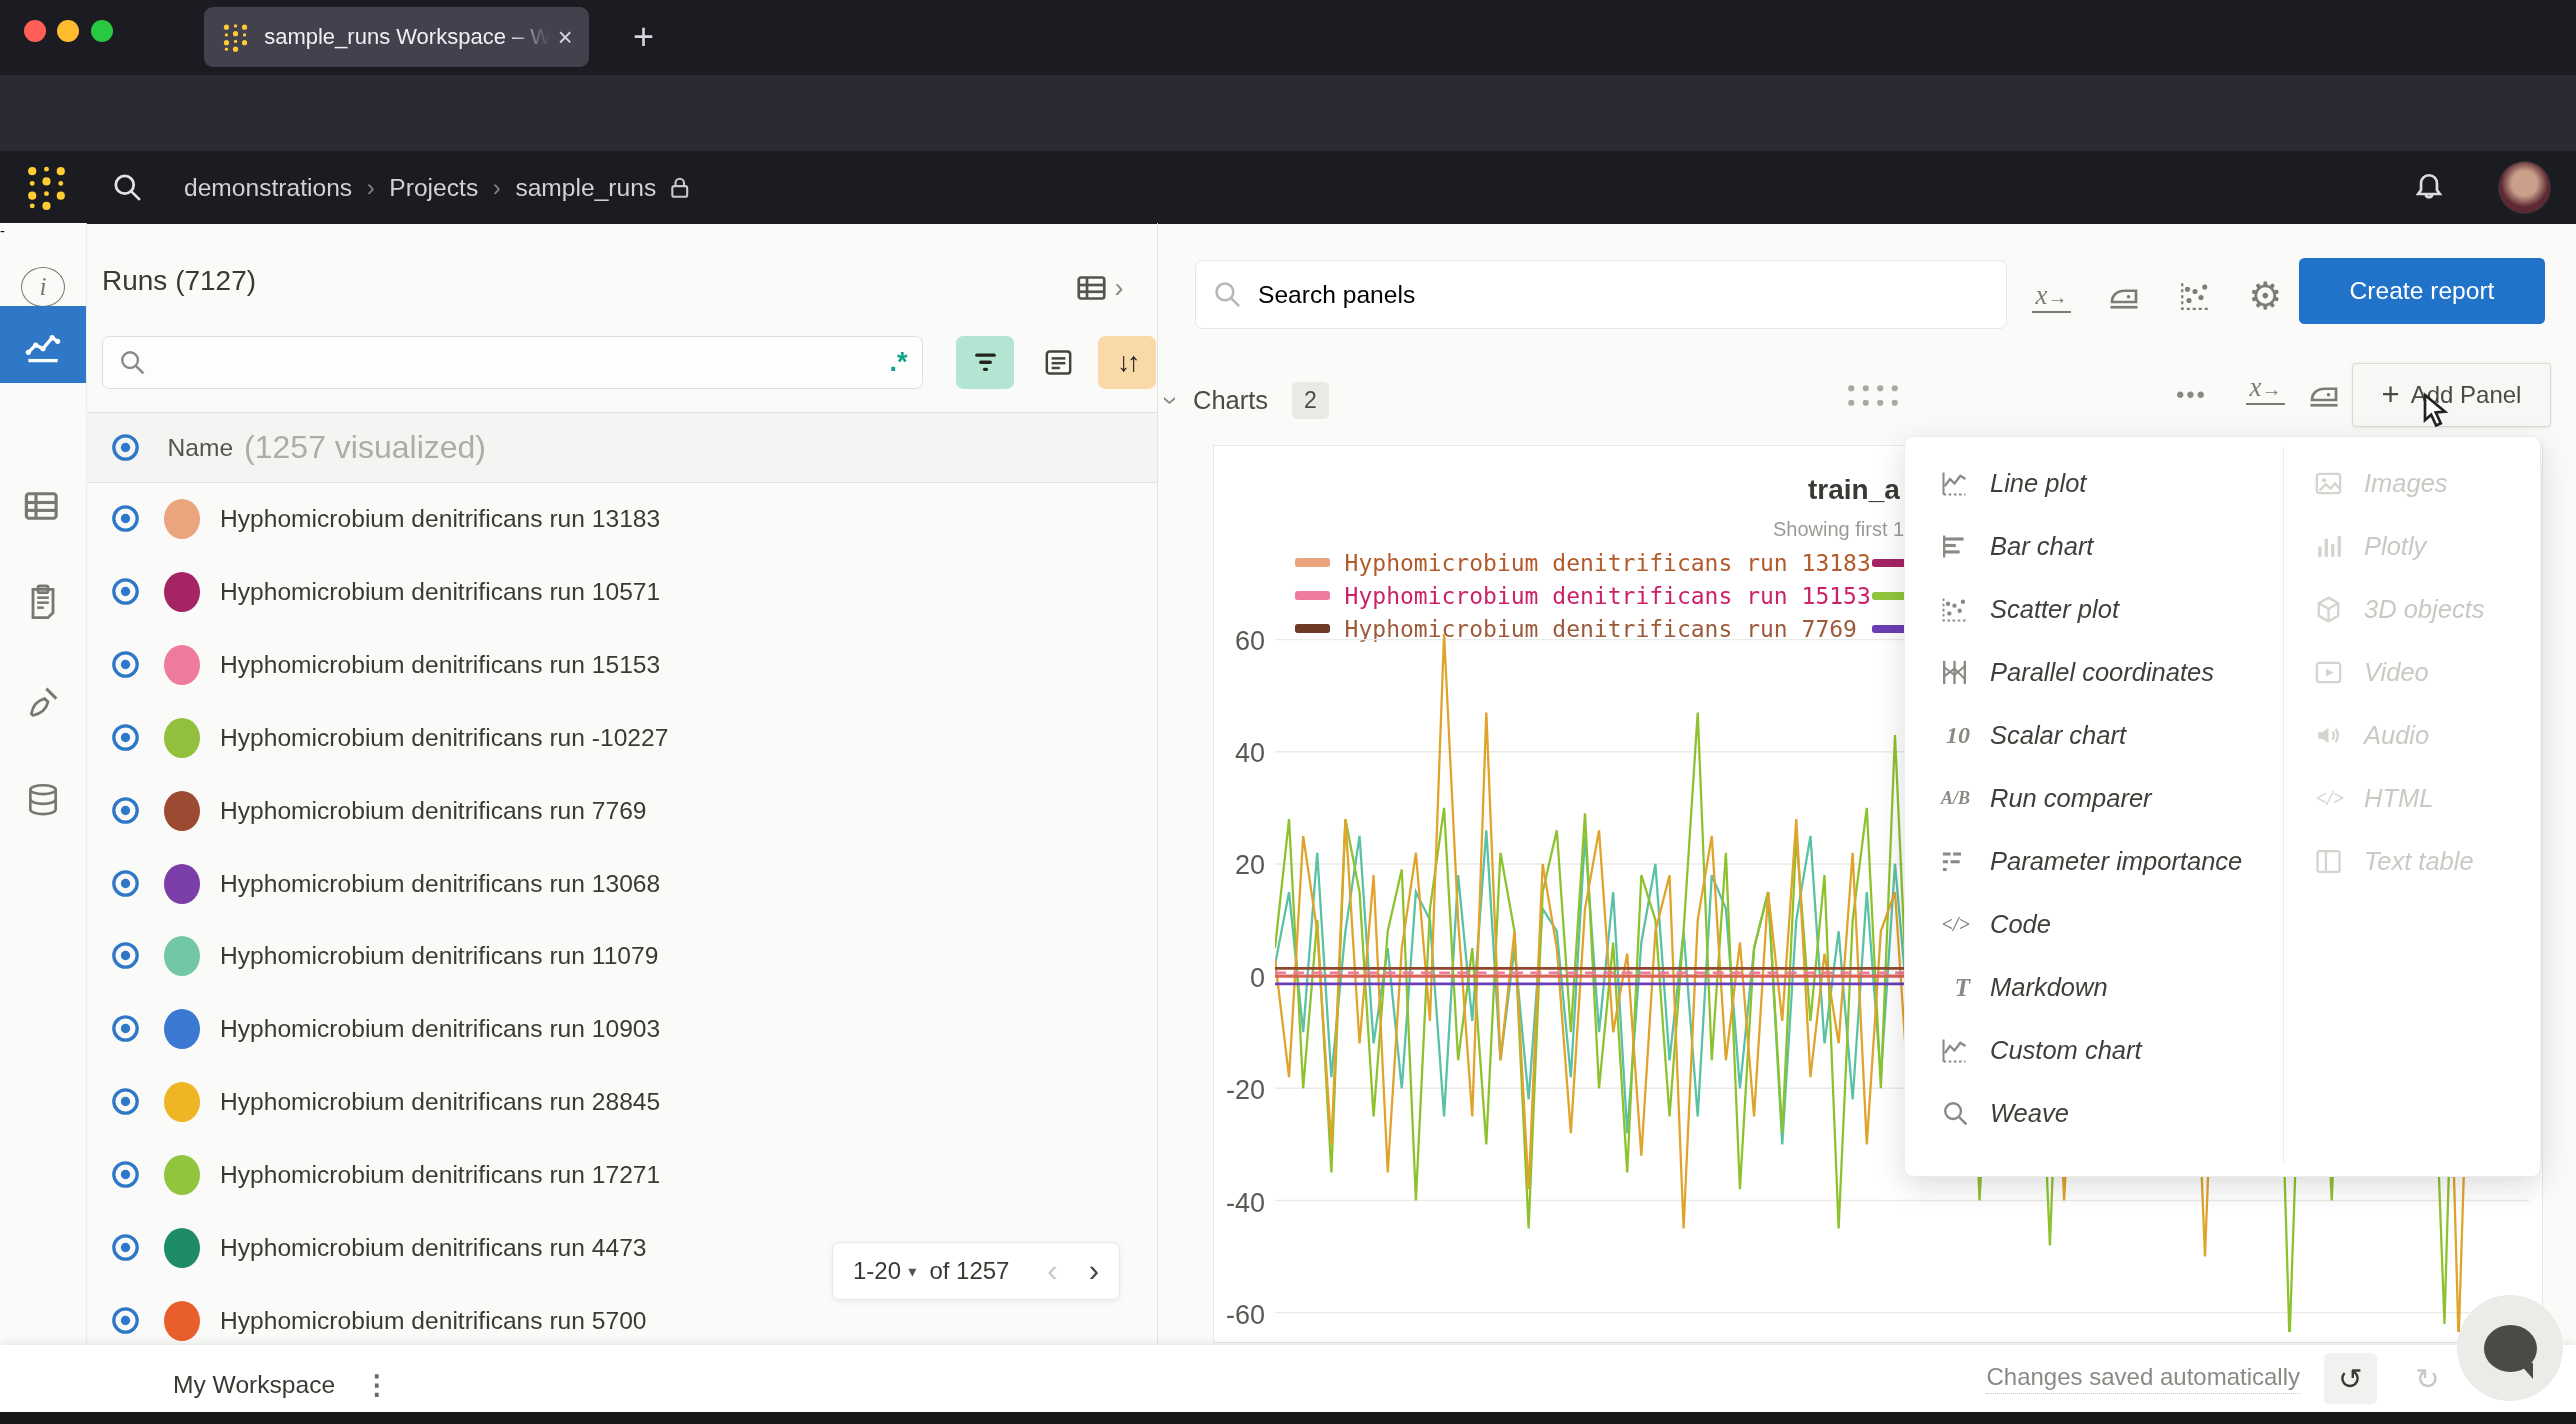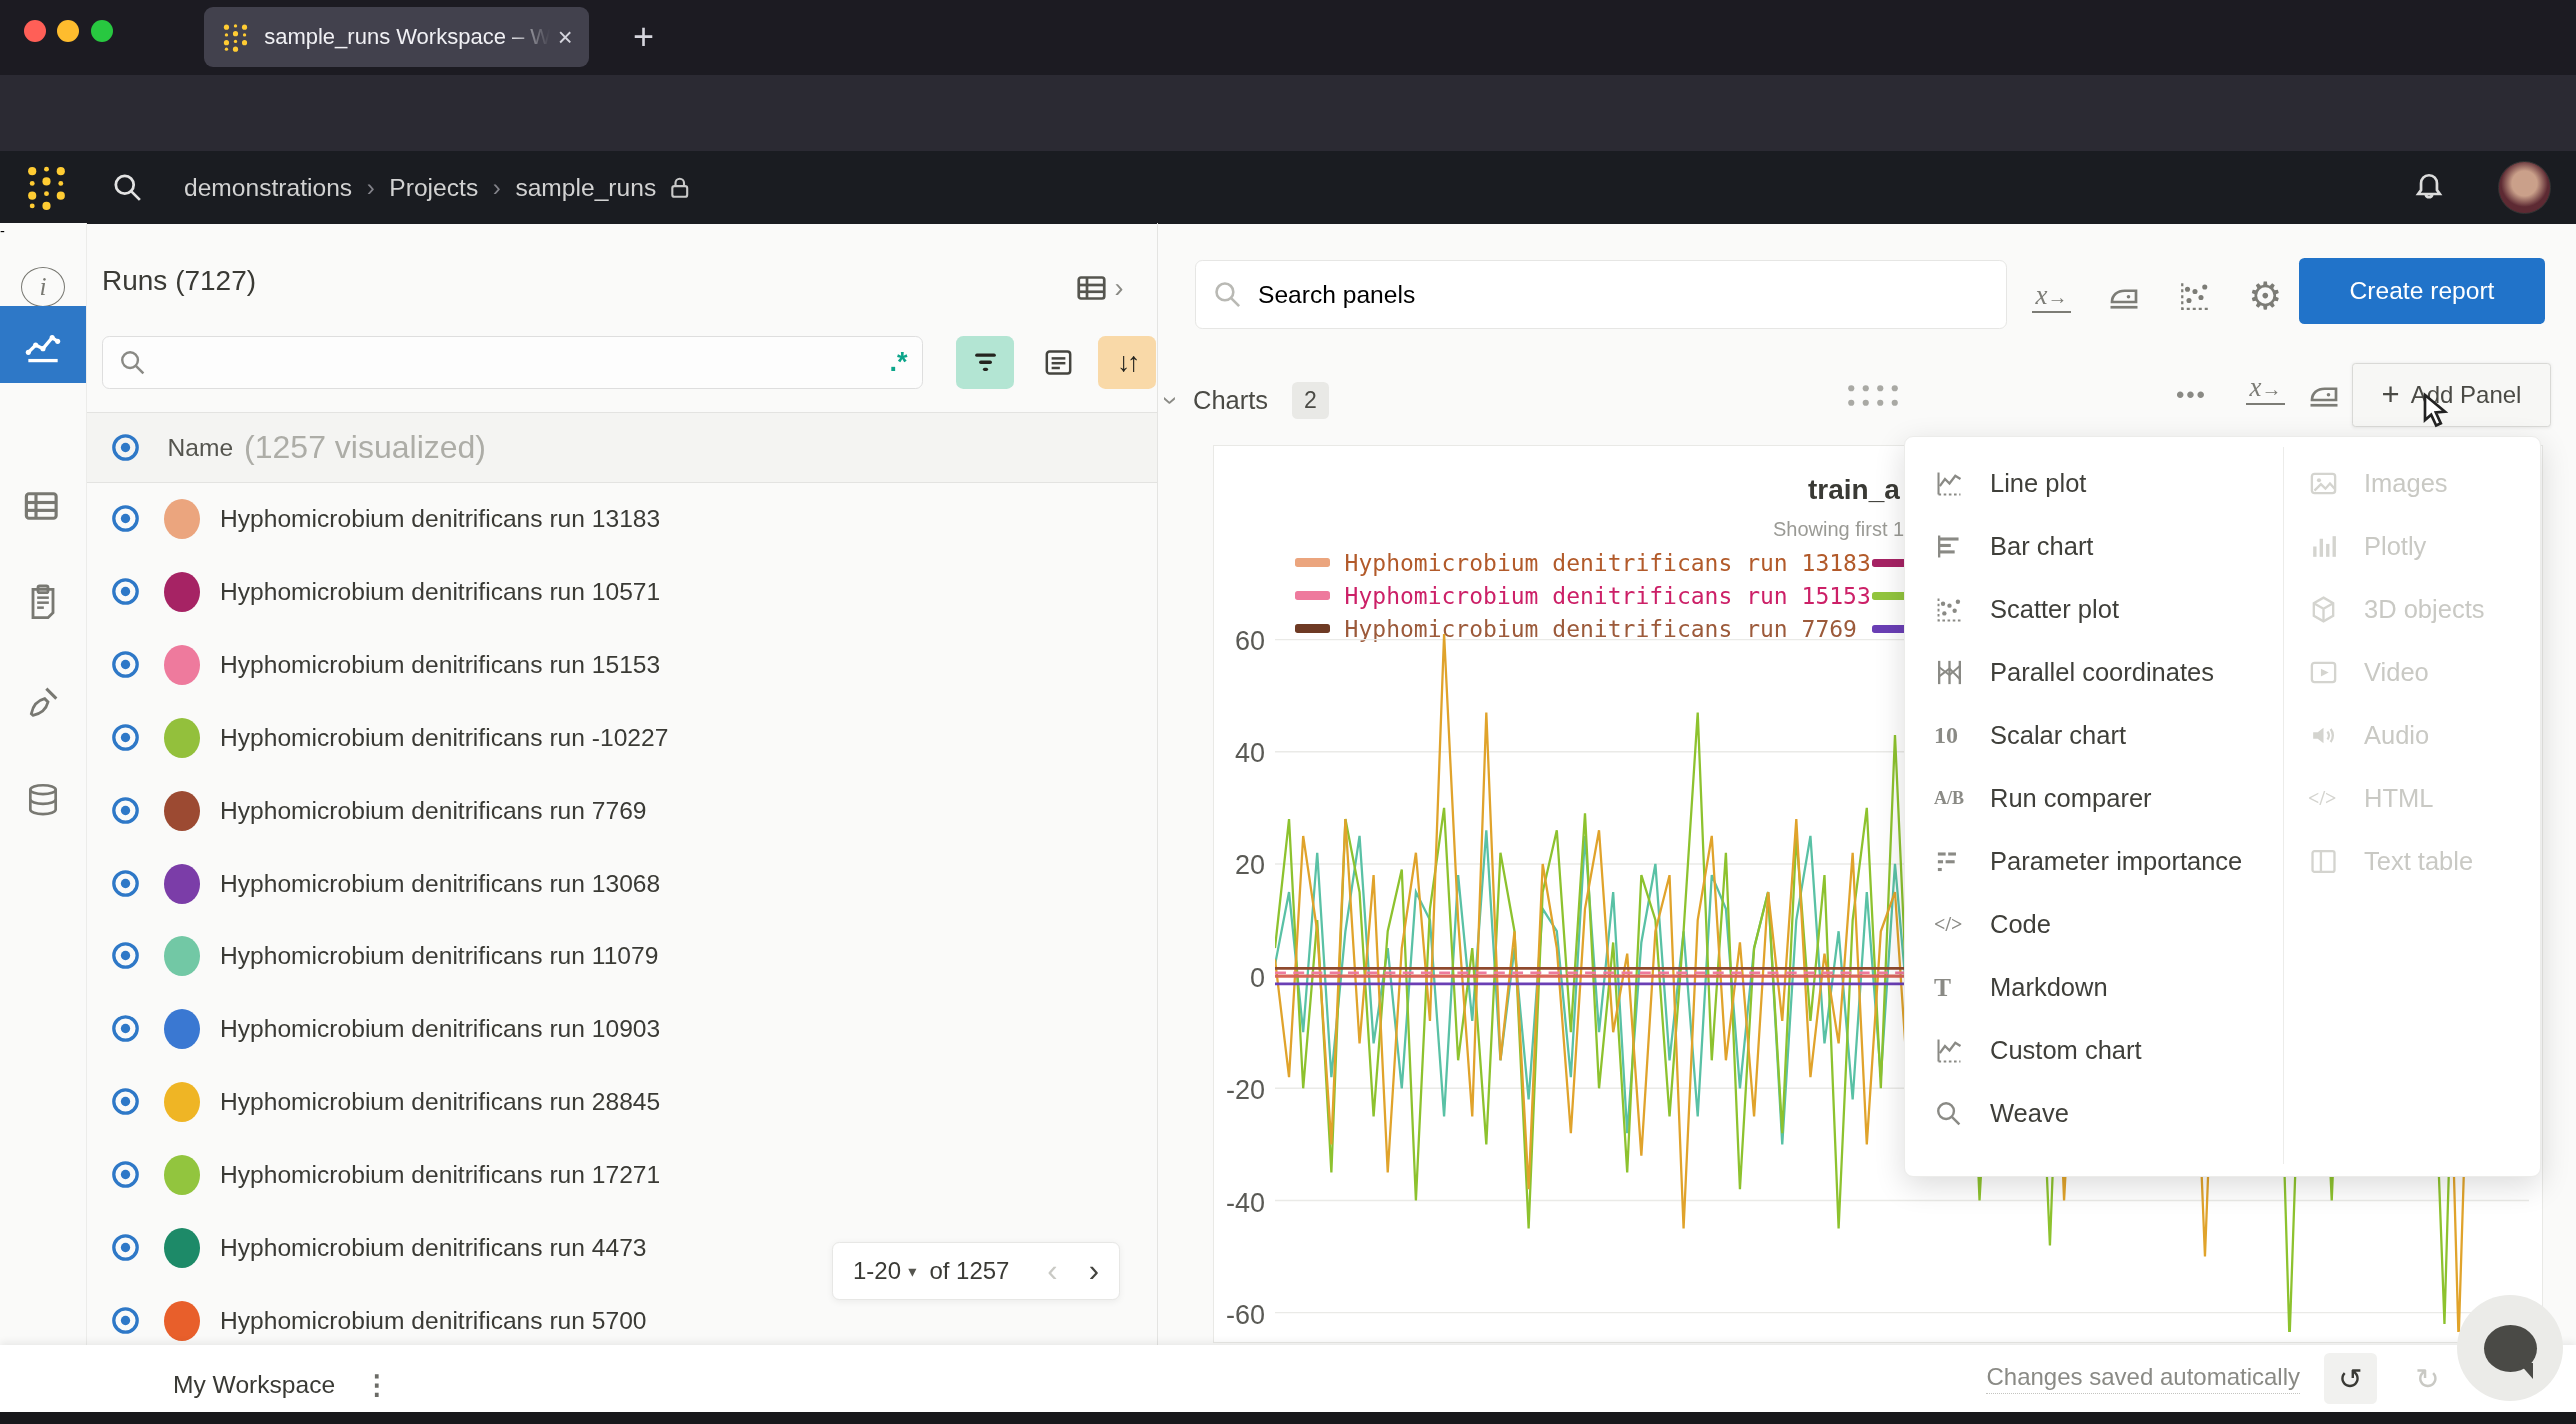--- a/index.html
+++ b/index.html
@@ -62,23 +62,23 @@
   #chartpanel{left:1213px;top:445px;width:1330px;height:898px;background:#fff;border:0.9px solid #e9e9e6;box-sizing:border-box;}
   #charttitle{left:1808px;top:474px;font-size:28px;font-weight:700;color:#3a3a35;white-space:nowrap;}
   #chartsub{left:1773px;top:518px;font-size:20px;color:#9a9a95;white-space:nowrap;}
   .lgrow{height:27px;display:flex;align-items:center;font-family:"DejaVu Sans Mono",monospace;font-size:23px;white-space:nowrap;}
   .lgswatch{width:35px;height:8.2px;border-radius:2.7px;margin-right:14.6px;flex:none;}
   .ytick{left:1177px;width:88px;text-align:right;font-size:27px;color:#5a5a55;}
   
   #menu{left:1904px;top:436px;width:635px;height:739px;background:#fff;border:0.9px solid #ececea;
     border-radius:9px;box-shadow:0 9px 31px rgba(0,0,0,.14);}
   #menudiv{left:2283px;top:447px;width:0.9px;height:717px;background:#ececea;}
-  .mitem{height:63px;display:flex;align-items:center;gap:20px;font-size:25.5px;color:#3f3f3a;}
+  .mitem{height:63px;display:flex;align-items:center;gap:20px;font-size:25.5px;color:#3f3f3a;font-style:italic;}
   .mitem.dis{color:#c9c9c4;}
-  .mico{width:36px;display:flex;justify-content:flex-start;color:#8a8a85;flex:none;}
+  .mico{width:36px;display:flex;justify-content:flex-end;color:#8a8a85;flex:none;}
   .mitem.dis .mico{color:#d4d4cf;}
   .mtext{font-family:"Liberation Serif",serif;font-size:24px;font-weight:700;}
   
   #footer{left:0;top:1345px;width:2576px;height:67px;background:#fff;box-shadow:0 -2.7px 7.3px rgba(0,0,0,.07);}
   #saved{font-size:24px;color:#8a8a85;border-bottom:1.8px dotted #c4c4c0;padding-bottom:2.7px;}
   .histbtn{width:53px;height:51px;border-radius:5.5px;display:flex;align-items:center;justify-content:center;font-size:29px;}
   #chatwrap{left:2457px;top:1295px;width:106px;height:106px;border-radius:50%;background:#ebebe8;
     display:flex;align-items:center;justify-content:center;}
   #chatbubble{width:53px;height:47px;background:#4a4a46;border-radius:50% 50% 50% 50%;position:relative;}
   #chatbubble:after{content:"";position:absolute;right:3.6px;bottom:-7.3px;width:0;height:0;

